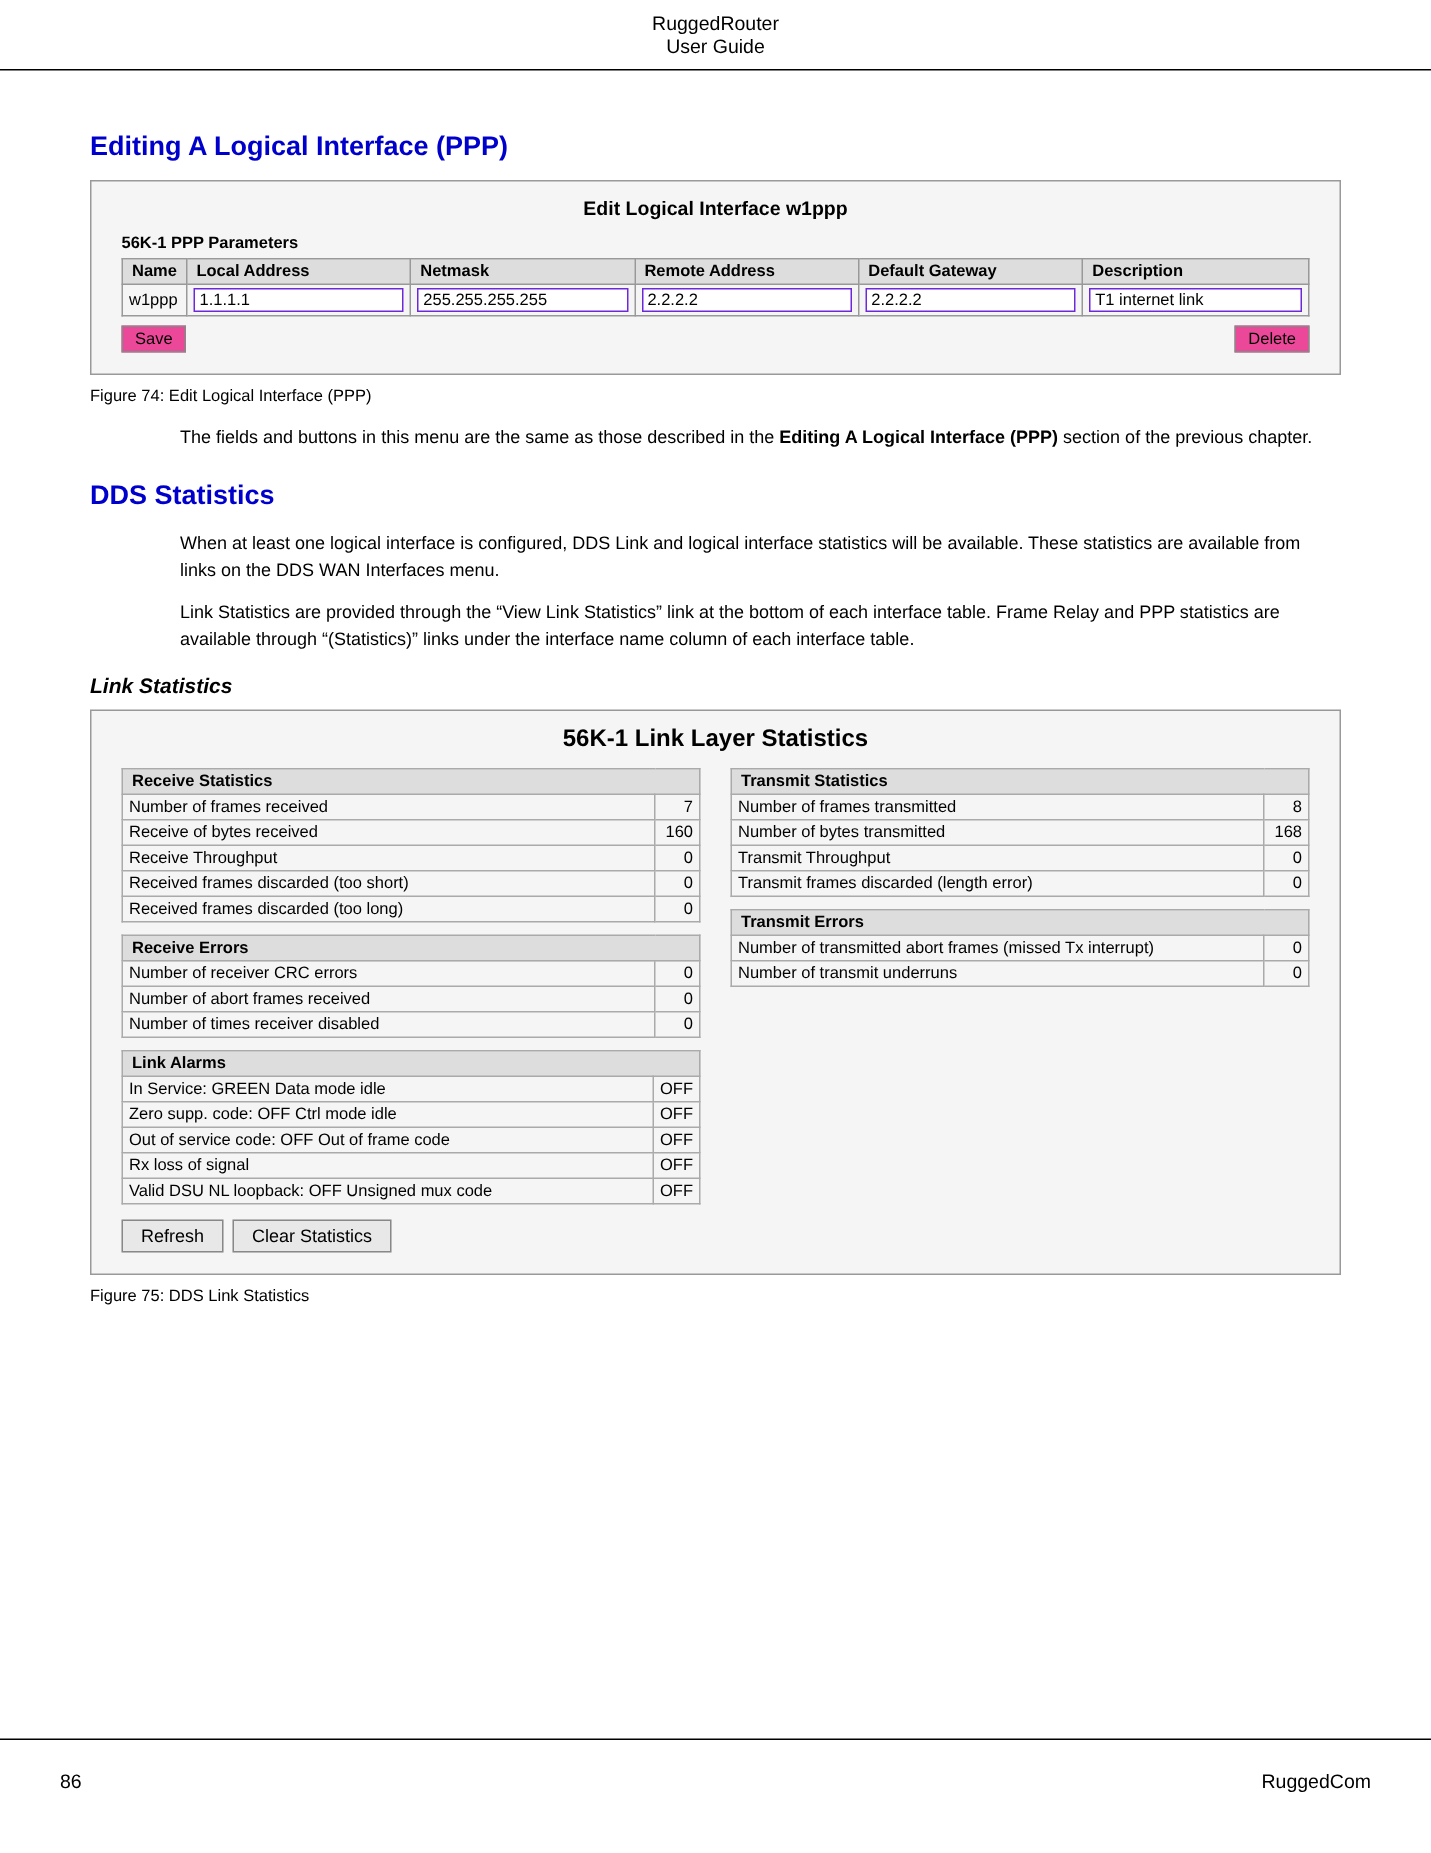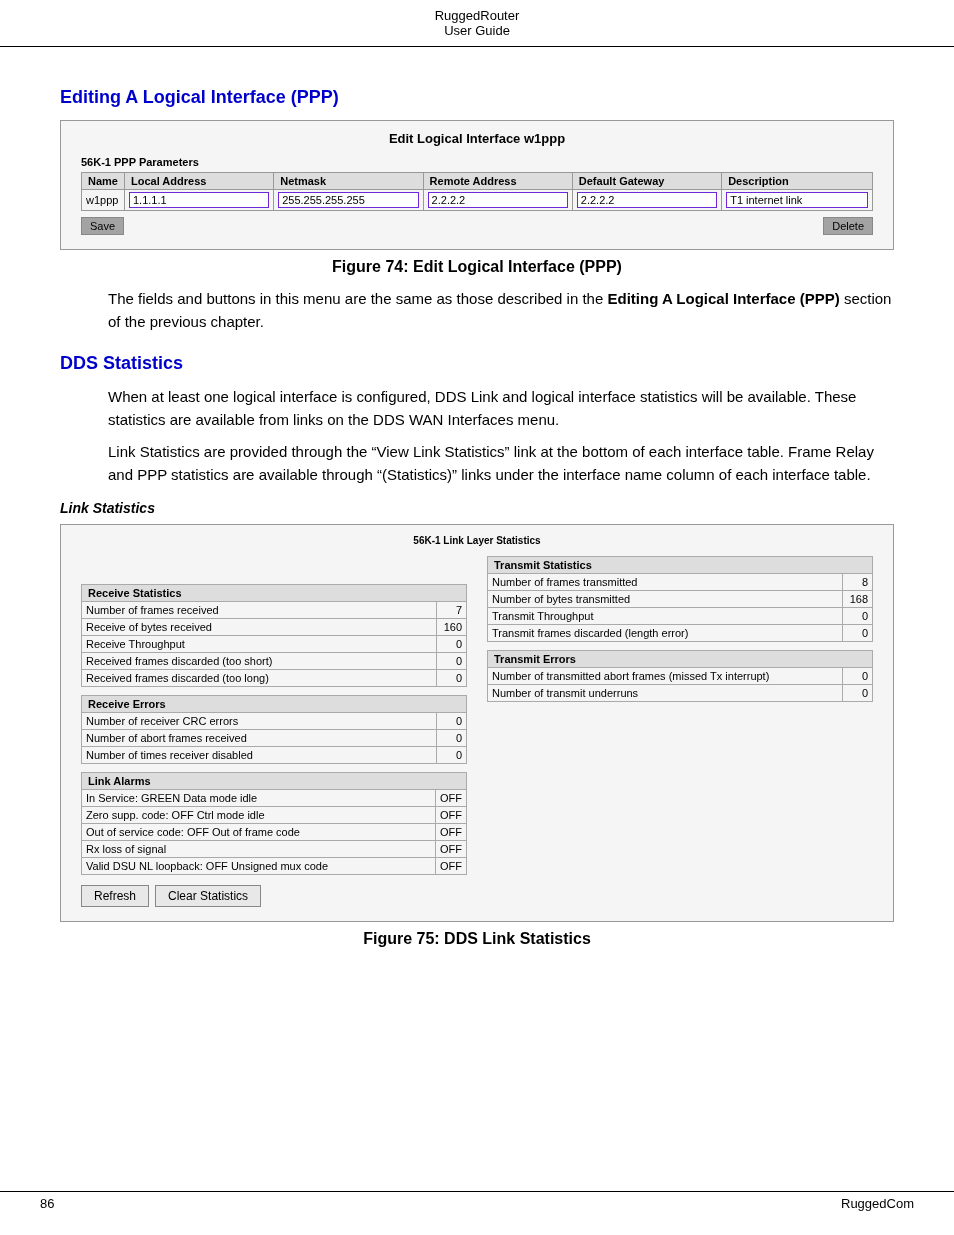--- a/index.html
+++ b/index.html
@@ -88,38 +88,37 @@
 
     .ppp-buttons {
       display: flex;
       justify-content: space-between;
       margin-top: 6px;
     }
     .ppp-buttons button {
       font-size: 11px;
       padding: 2px 8px;
       border: 1px solid #888;
-      background: #a3a3a3;
+      background: #ec4899;
       cursor: pointer;
     }
 
     
     .figure-caption {
-      font-size: 16px;
-      font-weight: bold;
+      font-size: 11px;
+      font-weight: normal;
       margin-bottom: 12px;
-      text-align: center;
     }
 
     
     .body-text {
-      font-size: 15px;
+      font-size: 12px;
       line-height: 1.5;
       margin-bottom: 10px;
-      margin-left: 48px;
+      margin-left: 60px;
     }
     .body-text-bold {
       font-weight: bold;
     }
 
     
     .subsection-heading {
       font-size: 14px;
       font-style: italic;
       font-weight: bold;
@@ -131,21 +130,21 @@
     
     .stats-figure {
       border: 1px solid #999;
       background: #f5f5f5;
       padding: 10px 20px 14px 20px;
       margin-bottom: 8px;
     }
 
     .stats-title {
       text-align: center;
-      font-size: 10px;
+      font-size: 16px;
       font-weight: bold;
       margin-bottom: 10px;
     }
 
     .stats-grid {
       display: flex;
       gap: 20px;
       margin-bottom: 10px;
     }
 
@@ -189,21 +188,21 @@
     }
 
     
     .page-footer {
       position: absolute;
       bottom: 20px;
       left: 0;
       right: 0;
       display: flex;
       justify-content: space-between;
-      padding: 4px 40px;
+      padding: 20px 40px;
       border-top: 1px solid #000;
       font-size: 13px;
     }
   </style>
 </head>
 <body>
 
 <div class="page-header">
   <span class="page-header-title">RuggedRouter</span>
   <span class="page-header-title">User Guide</span>
@@ -258,21 +257,21 @@
 
   <div class="subsection-heading">Link Statistics</div>
 
   <div class="stats-figure">
     <div class="stats-title">56K-1 Link Layer Statistics</div>
 
     <div class="stats-grid">
 
       <div class="stats-panel">
 
-        <table class="stats-table" style="margin-bottom:8px;margin-top:28px;">
+        <table class="stats-table" style="margin-bottom:8px;">
           <thead>
             <tr>
                 <th colspan="2">Receive Statistics</th>
               </tr>
           </thead>
           <tbody id="receive-stats-body">
           <tr>
                 <td>Number of frames received</td>
                 <td class="val">7</td>
               </tr>

